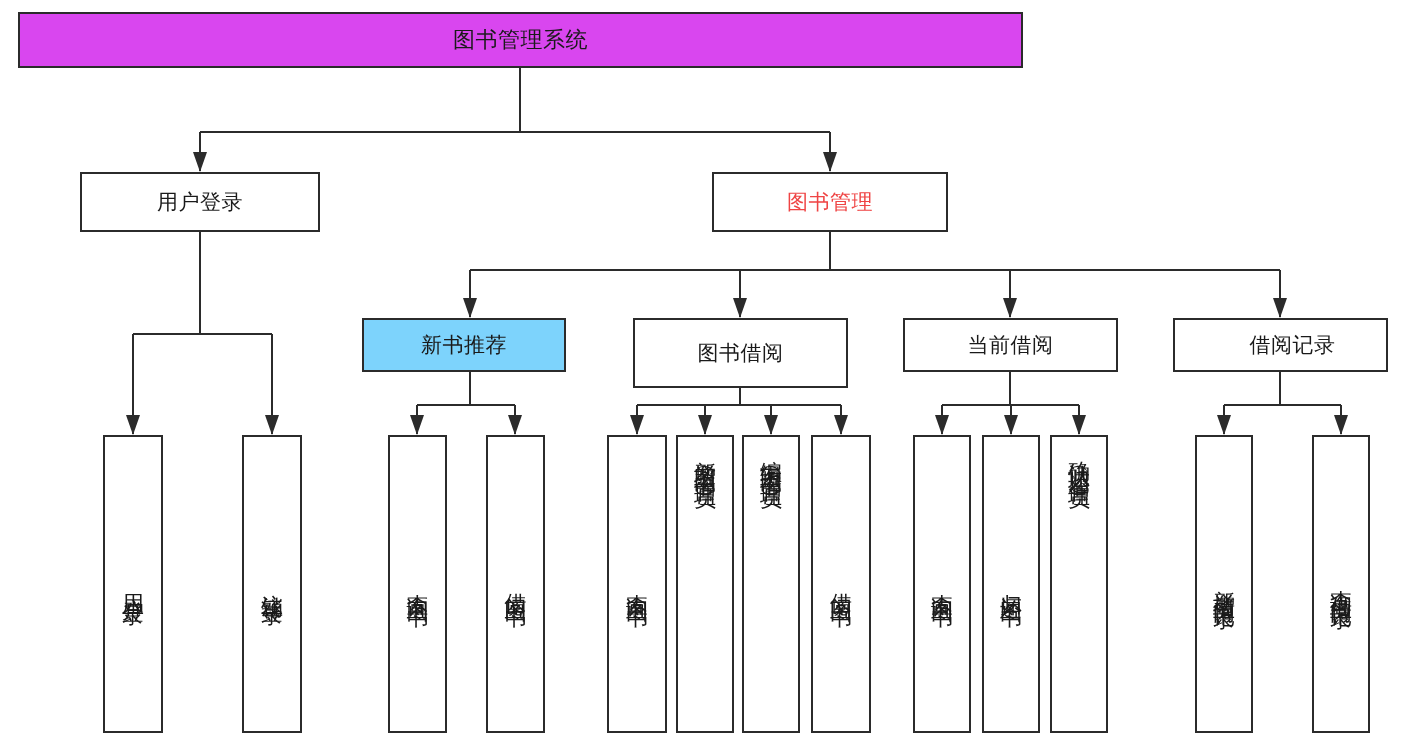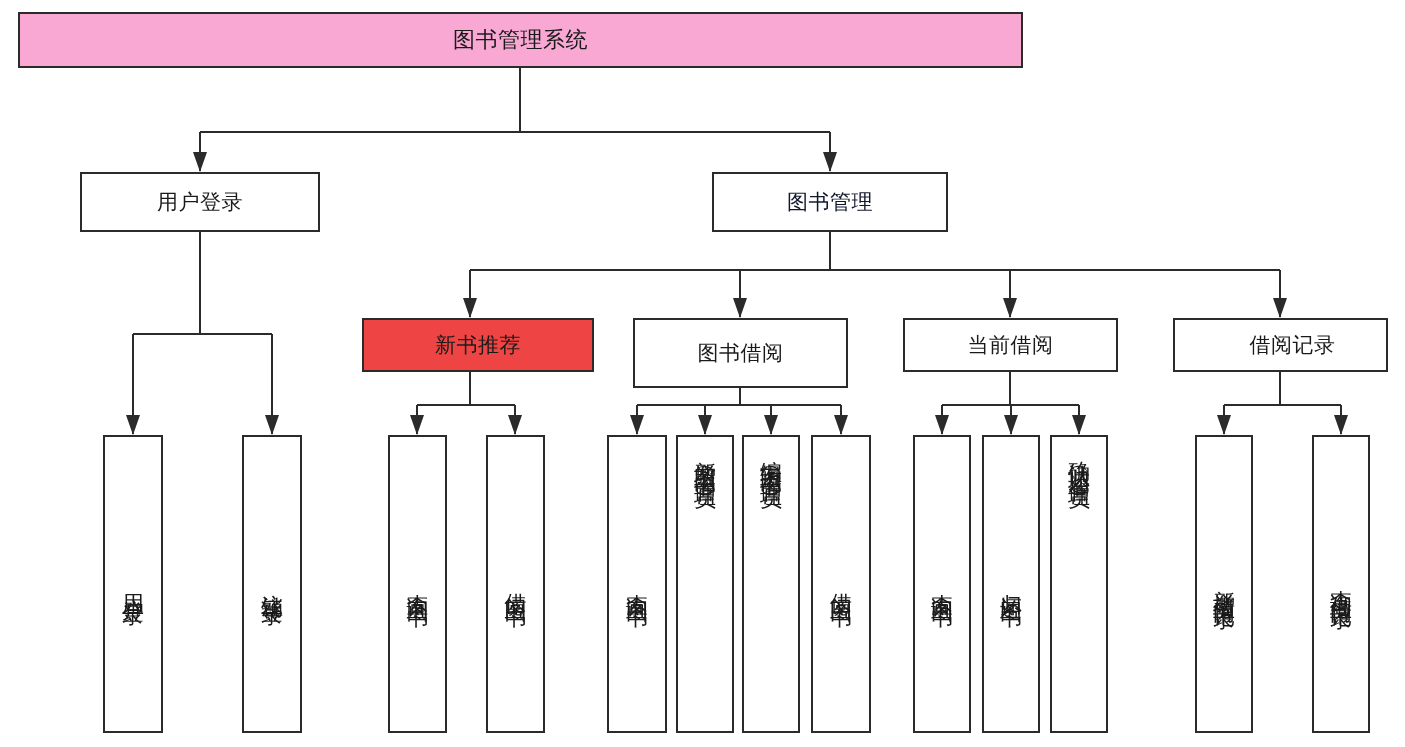--- a/index.html
+++ b/index.html
@@ -130,30 +130,30 @@
       <polygon points="1072,415 1086,415 1079,435" fill="#2b2b2b"></polygon>
       <line x1="1280" y1="372" x2="1280" y2="405" stroke="#2b2b2b" stroke-width="2.5" shape-rendering="crispEdges"></line>
       <line x1="1224" y1="405" x2="1341" y2="405" stroke="#2b2b2b" stroke-width="2.5" shape-rendering="crispEdges"></line>
       <line x1="1224" y1="405" x2="1224" y2="434" stroke="#2b2b2b" stroke-width="2.5" shape-rendering="crispEdges"></line>
       <polygon points="1217,415 1231,415 1224,435" fill="#2b2b2b"></polygon>
       <line x1="1341" y1="405" x2="1341" y2="434" stroke="#2b2b2b" stroke-width="2.5" shape-rendering="crispEdges"></line>
       <polygon points="1334,415 1348,415 1341,435" fill="#2b2b2b"></polygon>
     </svg>
 
   <div id="node-layer">
-      <div class="node horiz root" style="left: 18px; top: 12px; width: 1005px; height: 56px; border-color: rgb(43, 43, 43); background: #f9a8d4;">
+      <div class="node horiz root" style="left: 18px; top: 12px; width: 1005px; height: 56px; border-color: rgb(43, 43, 43); background: #d946ef;">
         <span class="node-label" style="color: rgb(26, 26, 26);">图书管理系统</span>
       </div>
       <div class="node horiz level1" style="left: 80px; top: 172px; width: 240px; height: 60px; border-color: rgb(43, 43, 43); background: rgb(255, 255, 255);">
         <span class="node-label" style="color: rgb(26, 26, 26);">用户登录</span>
       </div>
       <div class="node horiz level1" style="left: 712px; top: 172px; width: 236px; height: 60px; border-color: rgb(43, 43, 43); background: rgb(255, 255, 255);">
-        <span class="node-label" style="color: #0f172a;">图书管理</span>
-      </div>
-      <div class="node horiz level2" style="left: 362px; top: 318px; width: 232px; height: 54px; border-color: rgb(43, 43, 43); background: #ef4444;">
+        <span class="node-label" style="color: #ef4444;">图书管理</span>
+      </div>
+      <div class="node horiz level2" style="left: 362px; top: 318px; width: 204px; height: 54px; border-color: rgb(43, 43, 43); background: #7dd3fc;">
         <span class="node-label" style="color: rgb(26, 26, 26);">新书推荐</span>
       </div>
       <div class="node horiz level2" style="left: 633px; top: 318px; width: 215px; height: 70px; border-color: rgb(43, 43, 43); background: rgb(255, 255, 255);">
         <span class="node-label" style="color: rgb(26, 26, 26);">图书借阅</span>
       </div>
       <div class="node horiz level2" style="left: 903px; top: 318px; width: 215px; height: 54px; border-color: rgb(43, 43, 43); background: rgb(255, 255, 255);">
         <span class="node-label" style="color: rgb(26, 26, 26);">当前借阅</span>
       </div>
       <div class="node horiz level2" style="left: 1173px; top: 318px; width: 215px; height: 54px; border-color: rgb(43, 43, 43); background: rgb(255, 255, 255);">
         <span class="node-label" style="color: rgb(26, 26, 26); margin-left: 24px;">借阅记录</span>

